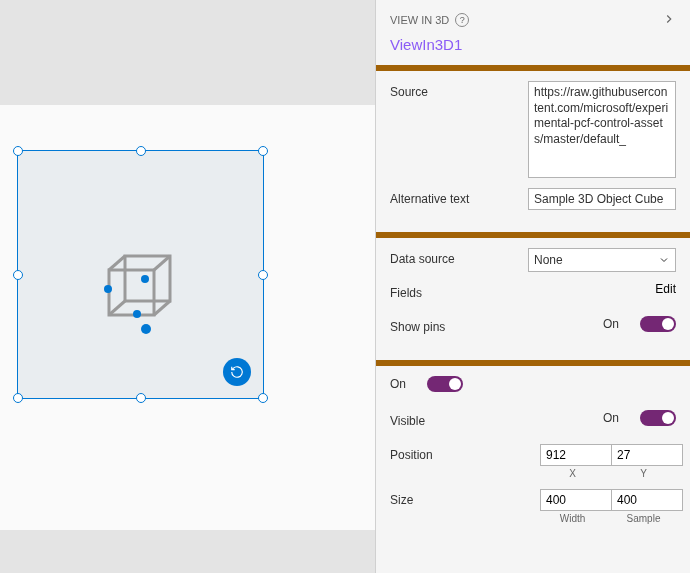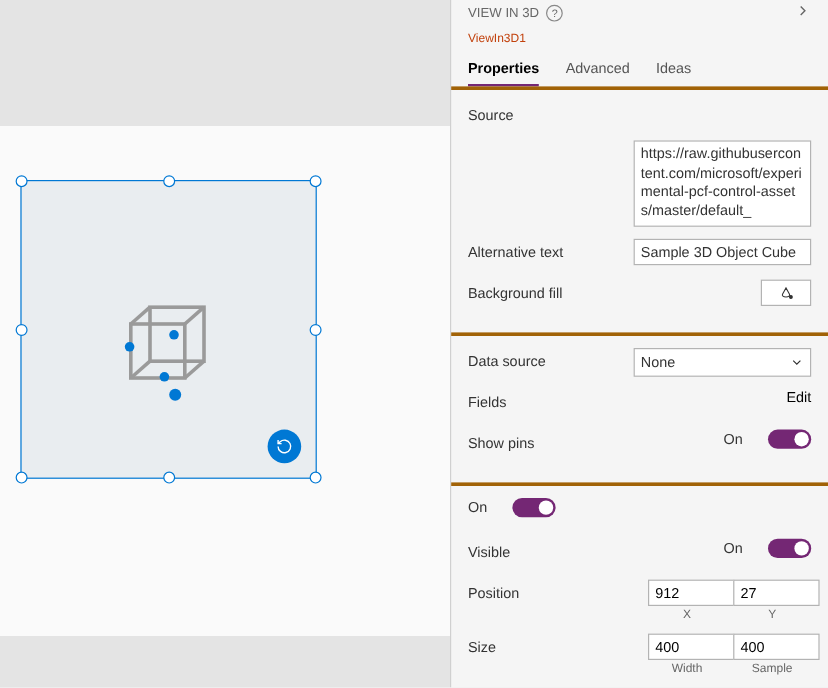--- a/index.html
+++ b/index.html
@@ -6,35 +6,35 @@
   body { width: 690px; height: 573px; overflow: hidden; display: flex; background: #fafafa; }
   .canvas-area { flex: 1; background: #e4e4e4; position: relative; }
   .canvas-inner { position: absolute; top: 105px; left: 0; width: 375px; height: 425px; background: #fafafa; }
   .selection-box { position: absolute; left: 17px; top: 150px; width: 247px; height: 249px; border: 1px solid #0078d4; background: #e9edf0; }
   .sel-handle { position: absolute; width: 10px; height: 10px; border: 1px solid #0078d4; border-radius: 50%; background: #fff; }
   .h-tl { top:-5px; left:-5px; } .h-tr { top:-5px; right:-5px; } .h-bl { bottom:-5px; left:-5px; } .h-br { bottom:-5px; right:-5px; }
   .h-tc { top:-5px; left:calc(50% - 5px); } .h-bc { bottom:-5px; left:calc(50% - 5px); } .h-lc { left:-5px; top:calc(50% - 5px); } .h-rc { right:-5px; top:calc(50% - 5px); }
   .cube { position:absolute; left:103px; top:250px; width:75px; height:75px; }
   .pin { position:absolute; width:8px; height:8px; border-radius:50%; background:#0078d4; }
   .reset-btn { position:absolute; right:12px; bottom:12px; width:28px; height:28px; border-radius:50%; background:#0078d4; display:flex; align-items:center; justify-content:center; color:#fff; font-size:14px; }
-  .panel { width: 315px; background:#f5f5f5; border-left:1px solid #d0d0d0; display:flex; flex-direction:column; font-size:12px; color:#333;justify-content:center; }
+  .panel { width: 315px; background:#f5f5f5; border-left:1px solid #d0d0d0; display:flex; flex-direction:column; font-size:12px; color:#333; }
   .panel-header { padding:12px 14px 0 14px; }
   .type-row { display:flex; align-items:center; justify-content:space-between; color:#666; font-size:11px; }
   .type-row .left { display:flex; align-items:center; gap:6px; }
   .help-icon { width:14px; height:14px; border:1px solid #888; border-radius:50%; display:flex; align-items:center; justify-content:center; font-size:9px; color:#666; }
-  .name-row { font-size:10px; color:#c2410c; margin:8px 0 12px 0; }
+  .name-row { font-size:15px; color:#8b5cf6; margin:8px 0 12px 0; }
   .tabs { display:flex; gap:22px; font-size:12px; color:#555; }
   .tab { padding-bottom:6px; cursor:pointer; }
   .tab.active { color:#000; font-weight:600; border-bottom:2px solid #742774; }
-  .section { border-top:3px solid #a16207; padding:10px 14px; }
+  .section { border-top:6px solid #a16207; padding:10px 14px; }
   .prop-row { display:flex; align-items:flex-start; justify-content:space-between; margin-bottom:10px; min-height:24px; }
   .prop-label { color:#333; font-size:12px; padding-top:4px; }
   .prop-control { width:148px; }
   .txtbox, .select { width:100%; border:1px solid #b3b3b3; background:#fff; padding:3px 5px; font-size:12px; color:#333; }
-  .txtbox.multiline { height:72px; overflow-y:scroll; line-height:1.3; resize:none; word-break:break-all;margin-top:32px; }
+  .txtbox.multiline { height:97px; overflow-y:scroll; line-height:1.3; resize:none; word-break:break-all; }
   .select { height:24px; display:flex; align-items:center; justify-content:space-between; }
   .swatch { width:42px; height:22px; border:1px solid #b3b3b3; background:#fff; display:flex; align-items:center; justify-content:center; float:right; }
   .edit-link { color:#000000; font-size:12px; }
   .toggle-row { display:flex; align-items:center; gap:21px; justify-content:flex-end; }
   .toggle { width:36px; height:16px; border-radius:8px; background:#742774; position:relative; }
   .toggle::after { content:""; position:absolute; right:2px; top:2px; width:12px; height:12px; border-radius:50%; background:#fff; }
   .pair { display:flex; gap:6px; }
   .pair .col { width:65px; text-align:center; }
   .pair input { width:72px; border:1px solid #b3b3b3; padding:3px 5px; font-size:12px; text-align:left; }
   .pair .sub { font-size:10px; color:#666; margin-top:2px; }
@@ -85,49 +85,33 @@
         <span>VIEW IN 3D</span>
         <span class="help-icon">?</span>
       </div>
       <span>
         <svg width="14" height="14" viewBox="0 0 24 24" fill="none" stroke="#666" stroke-width="2">
             <polyline points="9 18 15 12 9 6"></polyline>
           </svg>
       </span>
     </div>
     <div class="name-row">ViewIn3D1</div>
-    <div class="tabs">
-      <div class="tab active">Properties</div>
-      <div class="tab">Advanced</div>
-      <div class="tab">Ideas</div>
-    </div>
   </div>
 
   <div class="section">
     <div class="prop-row">
       <div class="prop-label">Source</div>
       <div class="prop-control">
         <div class="txtbox multiline">https://raw.githubusercontent.com/microsoft/experimental-pcf-control-assets/master/default_</div>
       </div>
     </div>
     <div class="prop-row">
       <div class="prop-label">Alternative text</div>
       <div class="prop-control">
         <input class="txtbox" value="Sample 3D Object Cube" style="">
-      </div>
-    </div>
-    <div class="prop-row">
-      <div class="prop-label">Background fill</div>
-      <div>
-        <div class="swatch">
-          <svg width="14" height="14" viewBox="0 0 24 24" fill="none" stroke="#333" stroke-width="1.5">
-              <path d="M7 14l5-9 5 9c1 2-1 4-5 4s-6-2-5-4z"></path>
-              <circle cx="19" cy="18" r="2" fill="#333"></circle>
-            </svg>
-        </div>
       </div>
     </div>
   </div>
 
   <div class="section">
     <div class="prop-row">
       <div class="prop-label">Data source</div>
       <div class="prop-control">
         <div class="select">
           <span>None</span>

